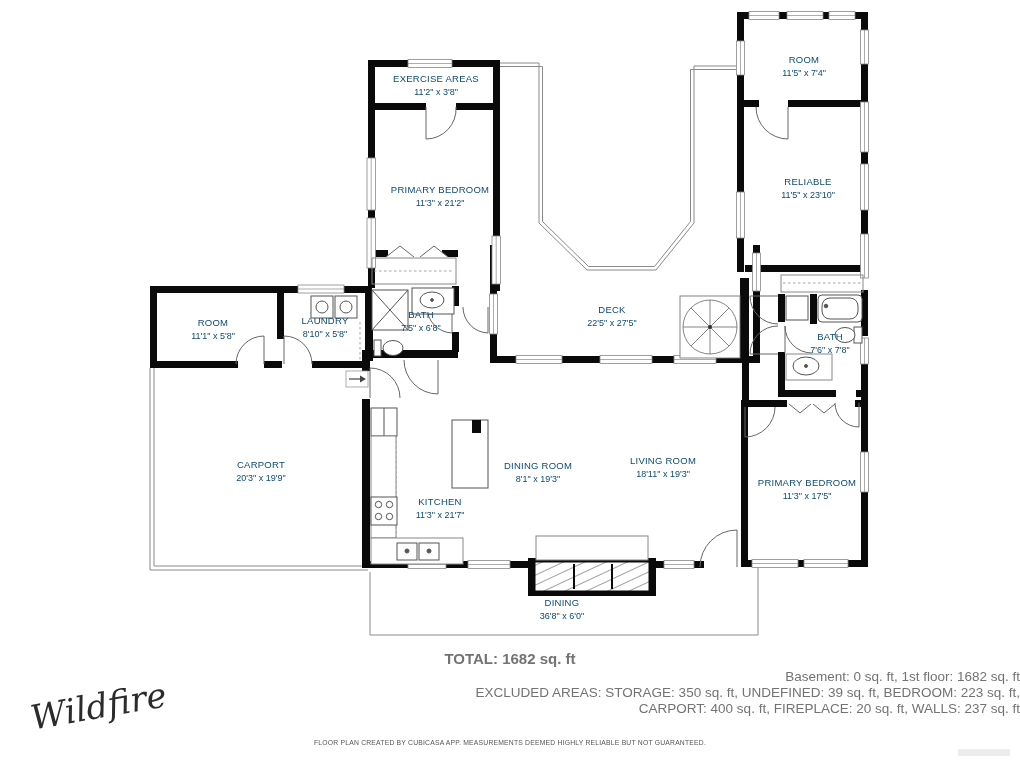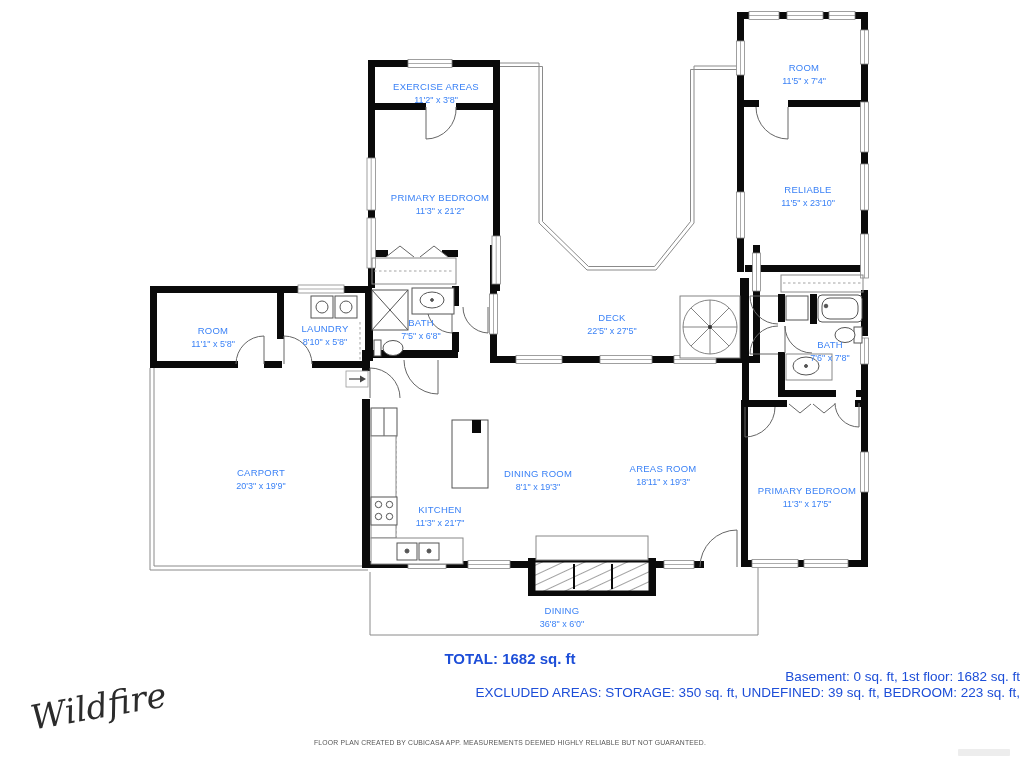--- a/index.html
+++ b/index.html
@@ -1,23 +1,23 @@
 <!DOCTYPE html>
 <html><head>
 <meta charset="utf-8">
 <style>
   html,body{margin:0;padding:0;background:#fff;}
   #canvas{position:relative;width:1020px;height:765px;background:#fff;overflow:hidden;
           font-family:"Liberation Sans",sans-serif;}
   #plan-svg{position:absolute;left:0;top:0;}
-  .rlabel{position:absolute;transform:translate(-50%,-50%);text-align:center;color:#3b82f6;
-          white-space:nowrap;line-height:1.35;margin-top:8px;}
+  .rlabel{position:absolute;transform:translate(-50%,-50%);text-align:center;color:#0c4a6e;
+          white-space:nowrap;line-height:1.35;}
   .rlabel .rn{display:block;font-size:9.5px;letter-spacing:.25px;}
   .rlabel .rd{display:block;font-size:9px;}
-  #summary{position:absolute;left:0;right:0;top:650px;text-align:center;color:#1d4ed8;}
+  #summary{position:absolute;left:0;right:0;top:650px;text-align:center;color:#737373;}
   #summary .tot{font-size:15px;font-weight:bold;margin-bottom:2px;}
   #summary .ln{font-size:13.5px;line-height:15.8px;text-align:right;}
   #disclaimer{position:absolute;left:0;right:0;top:739px;text-align:center;
               font-size:6.8px;color:#555;letter-spacing:.2px;}
   #logo{position:absolute;left:30px;top:686px;font-family:"DejaVu Serif",serif;
         font-style:italic;font-size:34px;color:#2b2b2b;transform:rotate(-10deg);}
   #watermark{position:absolute;left:958px;top:749px;width:52px;height:7px;
              background:#ededed;border-radius:1px;}
 </style>
 </head>
@@ -274,36 +274,37 @@
   </div>
   <div class="rlabel" style="left:440px;top:508px">
     <span class="rn">KITCHEN</span>
     <span class="rd">11'3" x 21'7"</span>
   </div>
   <div class="rlabel" style="left:538px;top:472px">
     <span class="rn">DINING ROOM</span>
     <span class="rd">8'1" x 19'3"</span>
   </div>
   <div class="rlabel" style="left:663px;top:467px">
-    <span class="rn">AREAS ROOM</span>
+    <span class="rn">LIVING ROOM</span>
     <span class="rd">18'11" x 19'3"</span>
   </div>
   <div class="rlabel" style="left:807px;top:489px">
     <span class="rn">PRIMARY BEDROOM</span>
     <span class="rd">11'3" x 17'5"</span>
   </div>
   <div class="rlabel" style="left:562px;top:609px">
     <span class="rn">DINING</span>
     <span class="rd">36'8" x 6'0"</span>
   </div>
 
   <div id="summary">
     <div class="tot">TOTAL: 1682 sq. ft</div>
     <div class="ln">Basement: 0 sq. ft, 1st floor: 1682 sq. ft</div>
     <div class="ln">EXCLUDED AREAS: STORAGE: 350 sq. ft, UNDEFINED: 39 sq. ft, BEDROOM: 223 sq. ft,</div>
+    <div class="ln">CARPORT: 400 sq. ft, FIREPLACE: 20 sq. ft, WALLS: 237 sq. ft</div>
   </div>
 
   <div id="disclaimer">FLOOR PLAN CREATED BY CUBICASA APP. MEASUREMENTS DEEMED HIGHLY RELIABLE BUT NOT GUARANTEED.</div>
 
   <div id="logo">Wildfire</div>
 
   <div id="watermark"></div>
 
 </div>
 

